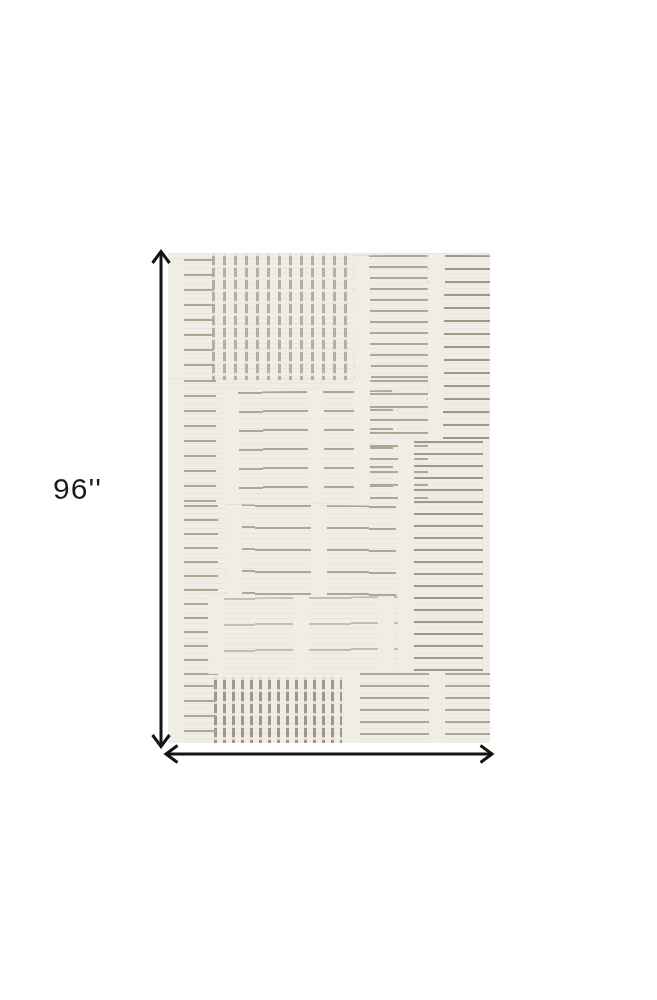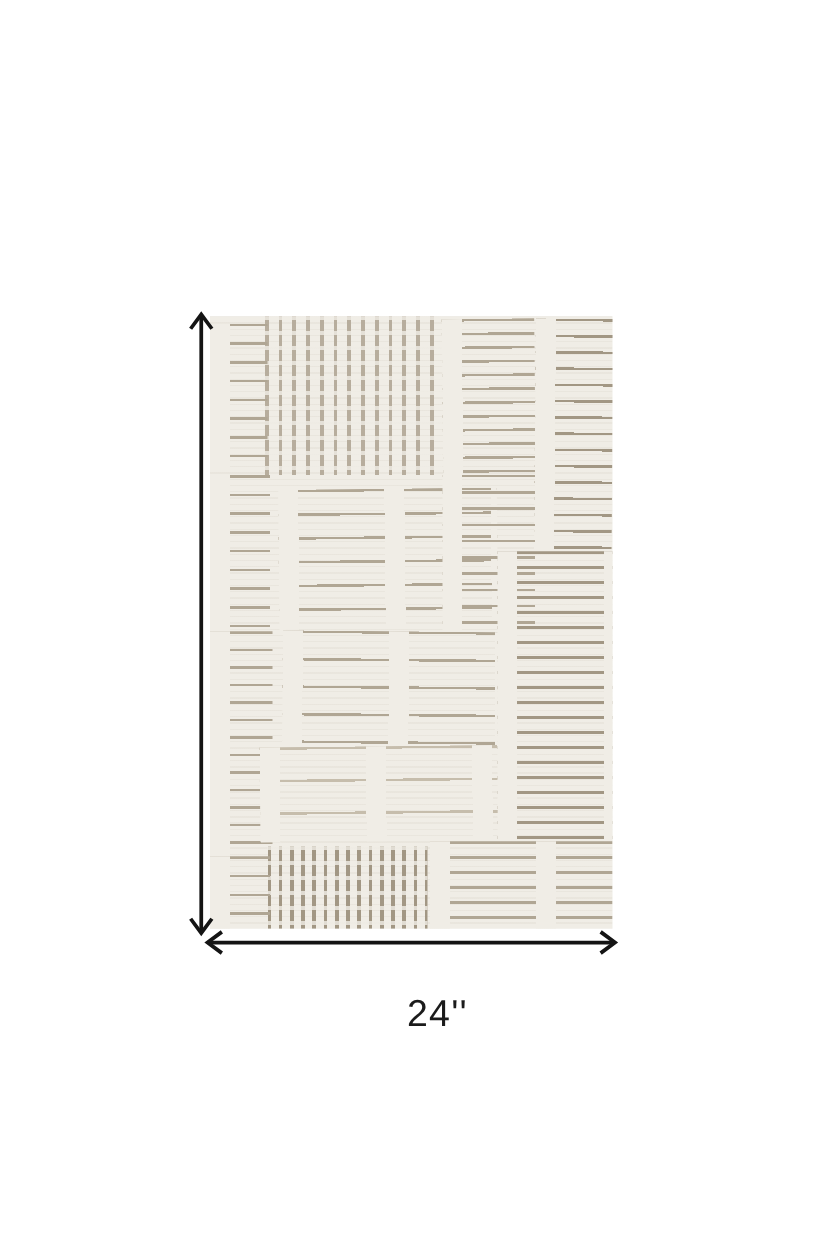--- a/index.html
+++ b/index.html
@@ -118,15 +118,15 @@
       <polyline points="152.5,735 161,746.5 169.5,735"></polyline>
     </g>
 
     <g>
       <line x1="167" y1="754" x2="491" y2="754"></line>
       <polyline points="177.5,745.5 166,754 177.5,762.5"></polyline>
       <polyline points="480.5,745.5 492,754 480.5,762.5"></polyline>
     </g>
   </svg>
 
-  <div class="dim-label width">24''</div>
+  <div class="dim-label height">96''</div>
 
 </div>
 
 </body></html>

